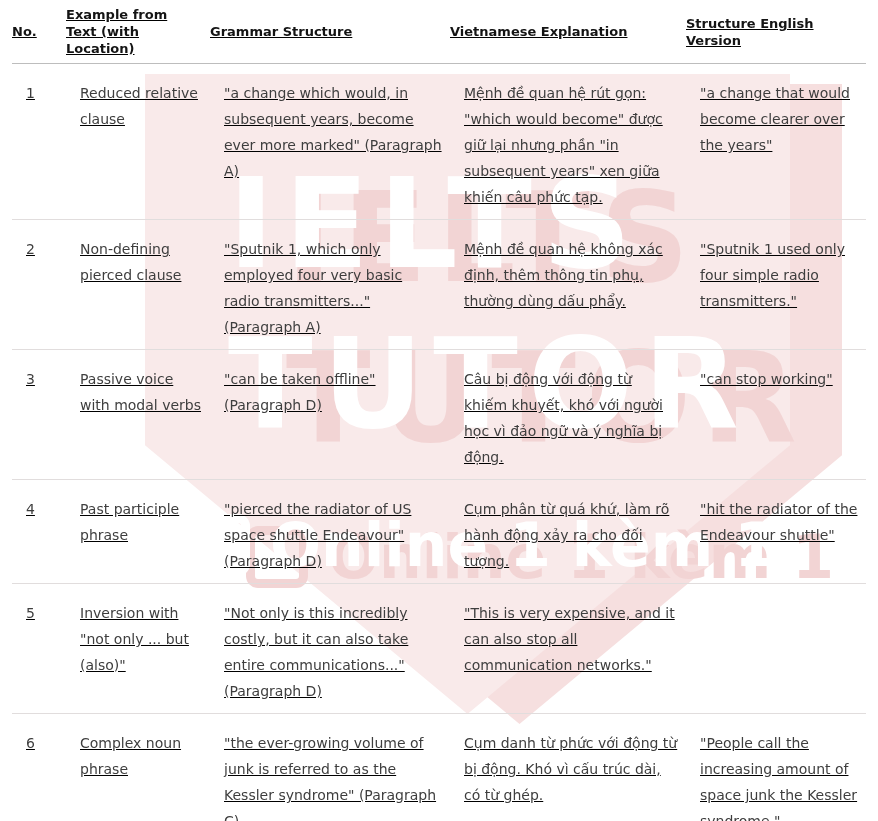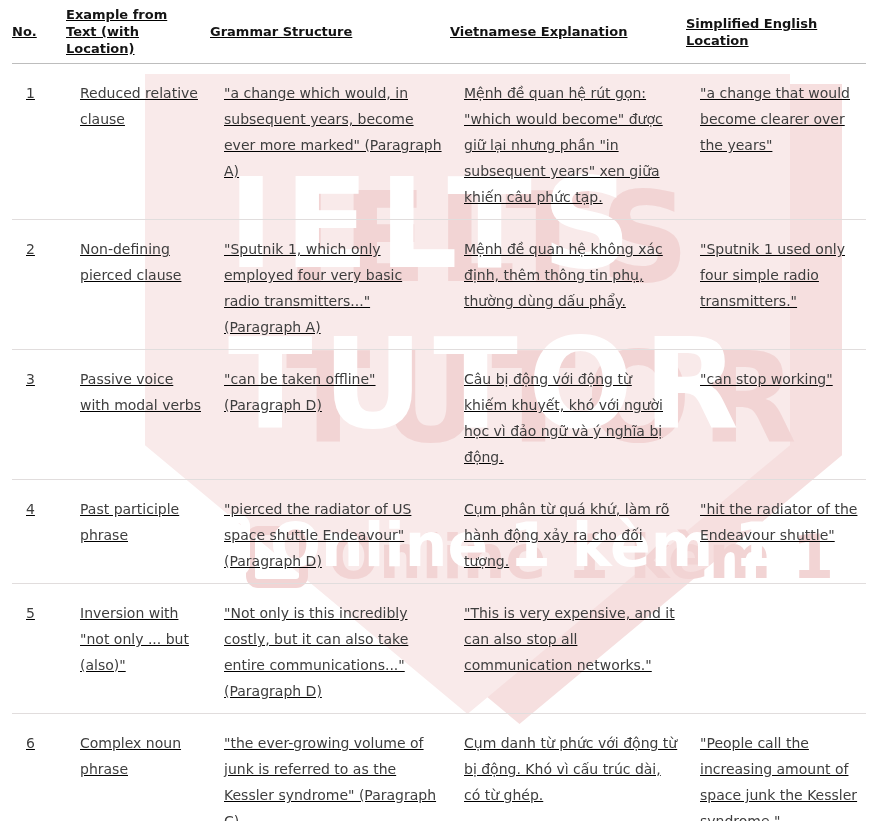--- a/index.html
+++ b/index.html
@@ -79,21 +79,21 @@
   </div>
 </div>
 
 <div class="grammar-table">
 
   <div class="t-row header">
     <div class="th">No.</div>
     <div class="th">Example from Text (with Location)</div>
     <div class="th">Grammar Structure</div>
     <div class="th">Vietnamese Explanation</div>
-    <div class="th">Simplified English Location</div>
+    <div class="th">Structure English Version</div>
   </div>
 
   <div class="t-row">
     <div class="td">1</div>
     <div class="td">Reduced relative clause</div>
     <div class="td">"a change which would, in subsequent years, become ever more marked" (Paragraph A)</div>
     <div class="td">Mệnh đề quan hệ rút gọn: "which would become" được giữ lại nhưng phần "in subsequent years" xen giữa khiến câu phức tạp.</div>
     <div class="td">"a change that would become clearer over the years"</div>
   </div>
 

